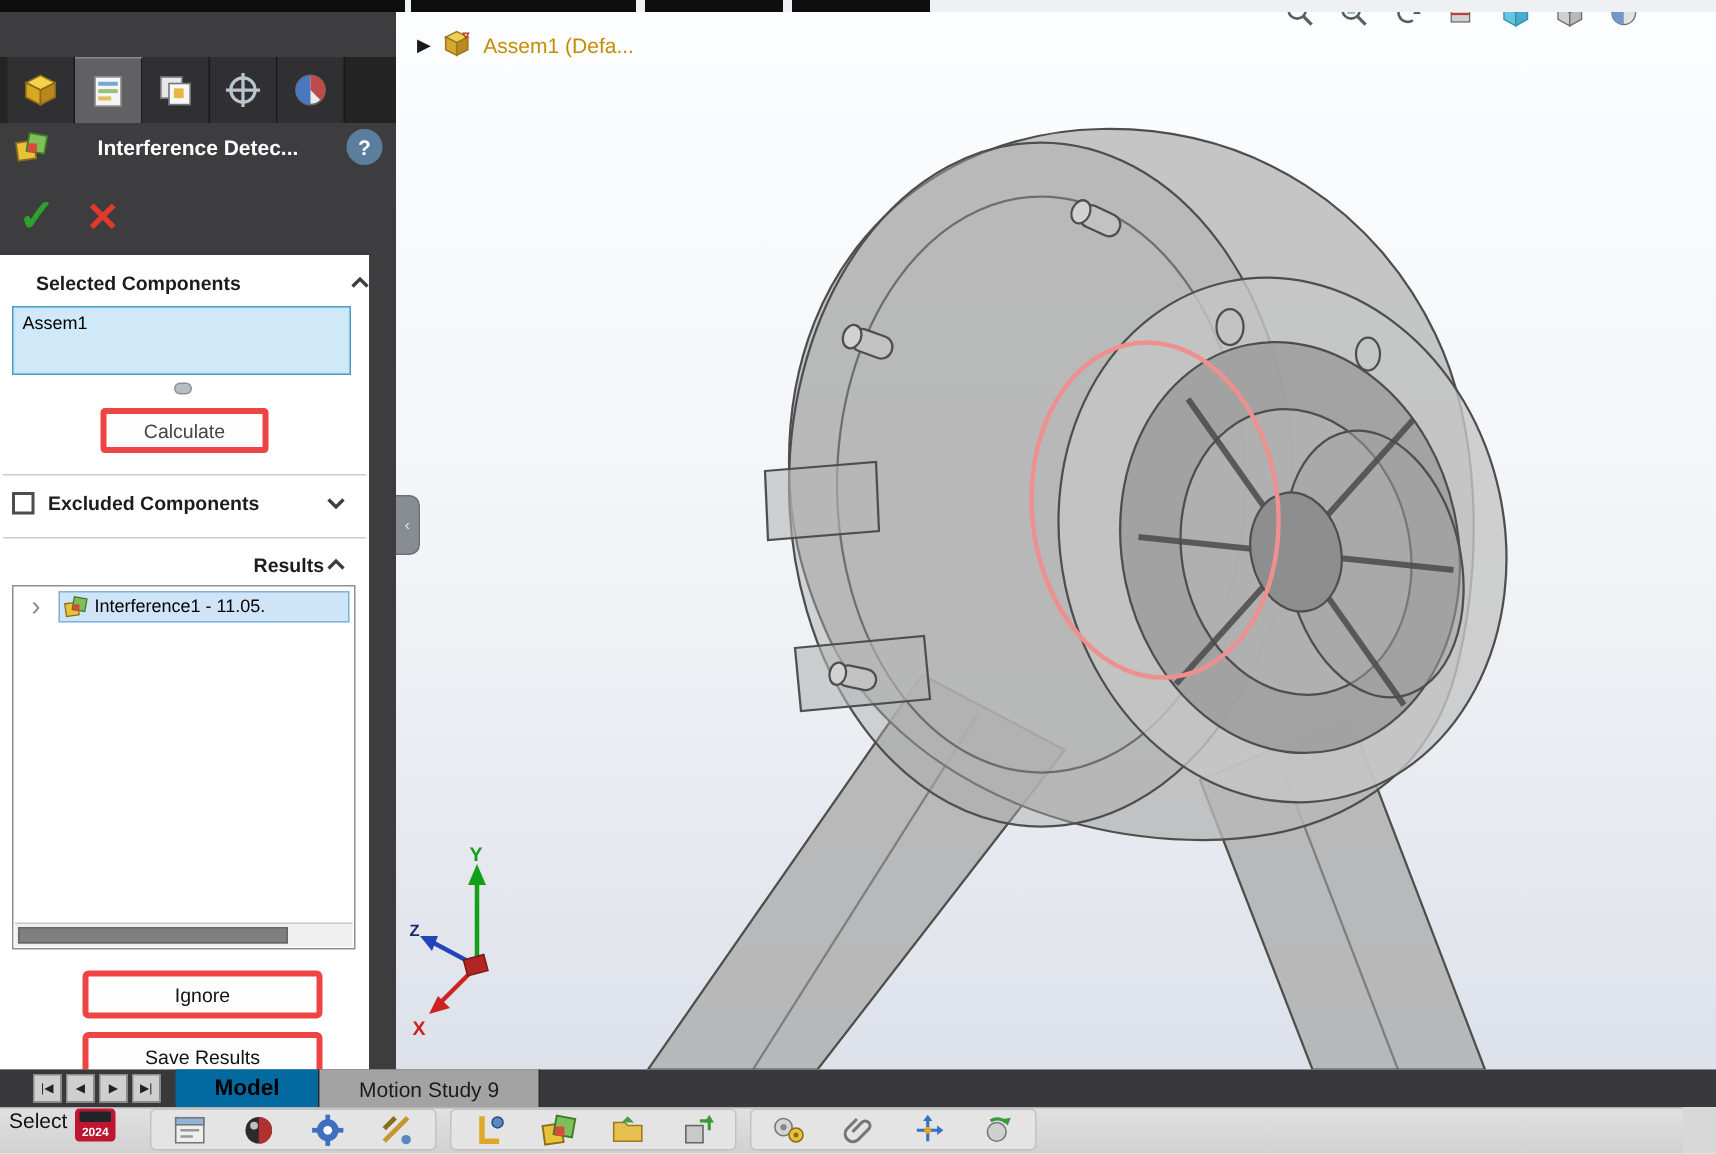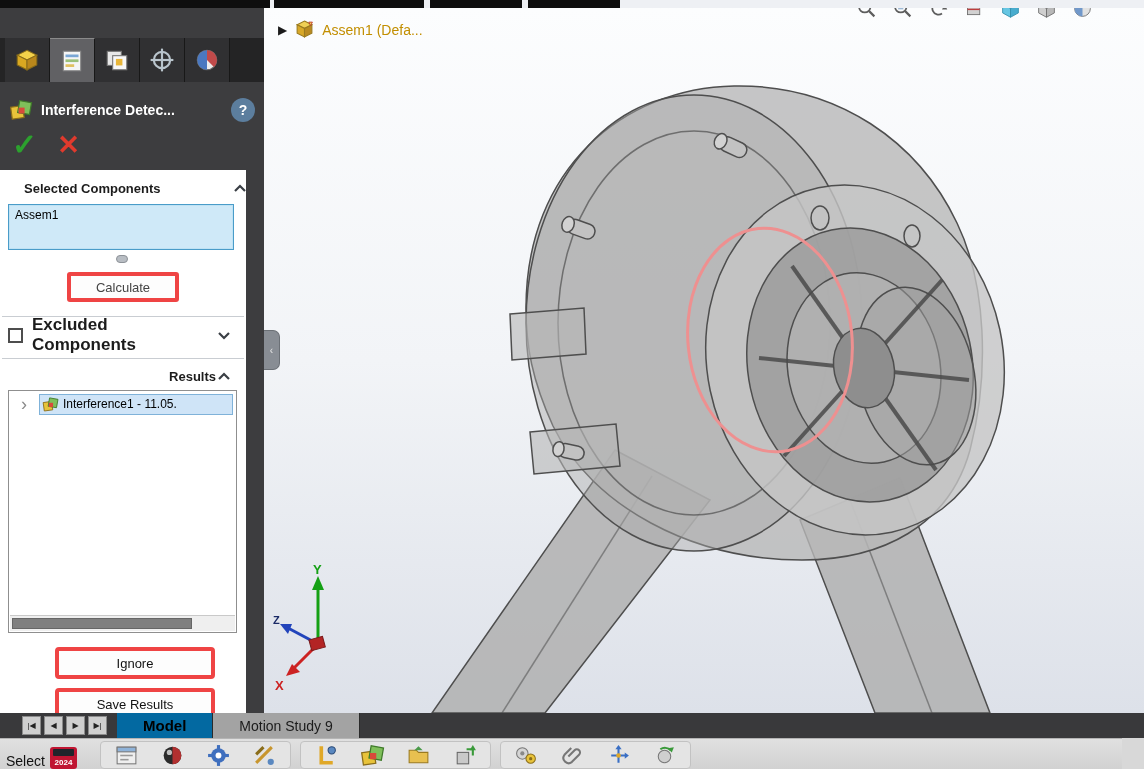--- a/index.html
+++ b/index.html
@@ -13,40 +13,40 @@
 
   
   .main-row{position:absolute;top:8px;left:0;width:1144px;height:705px;}
 
   
   .left-panel{position:absolute;left:0;top:0;width:264px;height:705px;background:#3d3d3f;z-index:4;}
   .pm-tabs{position:absolute;left:0;top:30px;width:264px;height:44px;background:#242425;display:flex;align-items:stretch;padding-left:5px;}
   .pm-tab{width:45px;display:flex;align-items:center;justify-content:center;background:#303032;border-right:1px solid #181818;cursor:pointer;}
   .pm-tab.sel{background:#616164;border-top:1px solid #8a8a8a;}
   .pti{width:26px;height:26px;}
-  .pm-header{position:absolute;left:0;top:84px;width:264px;height:36px;display:flex;align-items:center;gap:8px;padding:0 9px;}
+  .pm-header{position:absolute;left:0;top:72px;width:264px;height:36px;display:flex;align-items:center;gap:8px;padding:0 9px;text-align:center;}
   .pm-title{color:#ffffff;font-weight:bold;font-size:14px;flex:1;white-space:nowrap;overflow:hidden;}
   .help-circle{width:24px;height:24px;border-radius:50%;background:#5c7e9e;color:#fff;font-weight:bold;font-size:14px;display:flex;align-items:center;justify-content:center;cursor:pointer;}
   .pm-actions{position:absolute;left:0;top:116px;width:264px;height:42px;display:flex;align-items:center;gap:20px;padding:0 12px;}
   .ok-mark{color:#2ca12e;font-size:30px;font-weight:bold;line-height:1;cursor:pointer;}
   .cancel-mark{color:#e03a2d;font-size:27px;font-weight:bold;line-height:1;cursor:pointer;}
 
   .pm-body{position:absolute;left:0;top:162px;width:246px;height:543px;background:#ffffff;overflow:hidden;}
   .sec-header{position:absolute;left:0;width:246px;height:20px;display:flex;align-items:center;padding:0 8px;}
   .sec-header .lbl{font-size:13px;font-weight:bold;color:#1c1c1c;flex:1;}
   .chev{width:16px;height:11px;cursor:pointer;flex:none;margin-right:6px;}
   .sel-box{position:absolute;left:8px;top:34px;width:226px;height:46px;background:#cfe9f8;border:1px solid #4a9cc9;box-shadow:0 0 0 1px #bfe2f4 inset;}
   .sel-box .val{display:block;padding:3px 6px;font-size:12px;color:#000;}
   .grip{position:absolute;left:116px;top:85px;width:12px;height:8px;border-radius:4px;background:#b8bdc3;border:1px solid #8d9298;cursor:ns-resize;}
   .btn{background:#fdfdfd;border:4px solid #ef4444;border-radius:3px;font-family:"Liberation Sans",sans-serif;font-size:13px;color:#444;cursor:pointer;}
   .calc-btn{position:absolute;left:67px;top:102px;width:112px;height:30px;}
   .hr{position:absolute;left:2px;width:242px;height:1px;background:#c9cdd2;}
   .excl-row{position:absolute;left:0;top:153px;width:246px;height:24px;display:flex;align-items:center;padding:0 8px;gap:9px;}
   .checkbox{width:15px;height:15px;background:#fff;border:2px solid #4d4d4d;flex:none;cursor:pointer;}
-  .excl-row .lbl{font-size:17px;font-weight:bold;color:#1c1c1c;flex:1;}
+  .excl-row .lbl{font-size:13px;font-weight:bold;color:#1c1c1c;flex:1;}
   .results-list{position:absolute;left:8px;top:220px;width:229px;height:243px;background:#fff;border:1px solid #8f8f8f;}
   .result-row{display:flex;align-items:center;height:26px;padding-left:6px;cursor:pointer;}
   .expand-glyph{color:#8a8a8a;font-size:18px;line-height:1;width:18px;text-align:center;cursor:pointer;}
   .result-chip{display:flex;align-items:center;gap:4px;background:#cfe4f7;border:1px solid #7fb2d9;padding:1px 4px 1px 2px;margin-left:6px;flex:1;margin-right:3px;}
   .result-chip .lbl{font-size:12px;color:#000000;white-space:nowrap;}
   .hscroll{position:absolute;left:1px;right:1px;bottom:1px;height:16px;background:#efefef;border-top:1px solid #c9c9c9;}
   .hscroll .thumb{position:absolute;left:2px;top:2px;width:80%;height:11px;background:#7f7f7f;border:1px solid #666;cursor:pointer;}
   .ignore-btn{position:absolute;left:55px;top:477px;width:160px;height:32px;border-radius:4px;color:#111;}
   .save-btn{position:absolute;left:55px;top:518px;width:160px;height:32px;border-radius:4px;color:#111;}
 
@@ -65,21 +65,21 @@
 
   
   .tab-bar{position:absolute;top:713px;left:0;width:1144px;height:25px;background:#39393b;display:flex;align-items:stretch;z-index:6;}
   .tab-nav{display:flex;align-items:center;gap:3px;padding:0 10px 0 22px;}
   .tab-nav .nbtn{width:19px;height:19px;background:#cfcfcf;border:1px solid #8b8b8b;font-size:8px;color:#222;display:flex;align-items:center;justify-content:center;cursor:pointer;font-family:"Liberation Sans",sans-serif;}
   .doc-tab{display:flex;align-items:center;justify-content:center;padding:0 26px;cursor:pointer;border-right:1px solid #2a2a2a;}
   .doc-tab.active{background:#0369a1;color:#000;font-weight:bold;font-size:15px;}
   .doc-tab.inactive{background:#a3a3a3;color:#1b1b1b;font-size:14px;}
 
   
-  .status-bar{position:absolute;top:738px;left:0;width:1122px;height:31px;background:linear-gradient(#e0e0e0,#d1d1d1);border-top:1px solid #b4b4b4;display:flex;align-items:flex-end;z-index:6;}
+  .status-bar{position:absolute;top:738px;left:0;width:1122px;height:31px;background:linear-gradient(#e0e0e0,#d1d1d1);border-top:1px solid #b4b4b4;display:flex;align-items:flex-start;z-index:6;}
   .status-mode{font-size:14px;color:#111;margin-left:6px;width:44px;flex:none;}
   .version-badge{width:27px;height:22px;background:#c01532;border-radius:3px;color:#fff;font-size:8px;font-weight:bold;display:flex;align-items:flex-end;justify-content:center;padding-bottom:2px;position:relative;margin-right:14px;cursor:pointer;}
   .version-badge::before{content:"";position:absolute;top:2px;left:3px;right:3px;height:7px;background:#20242b;border-radius:1px;}
   .version-badge span{position:relative;}
   .tool-group{display:flex;align-items:center;gap:21px;background:#e4e4e4;border:1px solid #c2c2c2;border-radius:4px;height:28px;padding:1px 13px;margin-left:9px;}
   .tbi{width:25px;height:25px;cursor:pointer;}
 </style>
 </head>
 <body>
 

